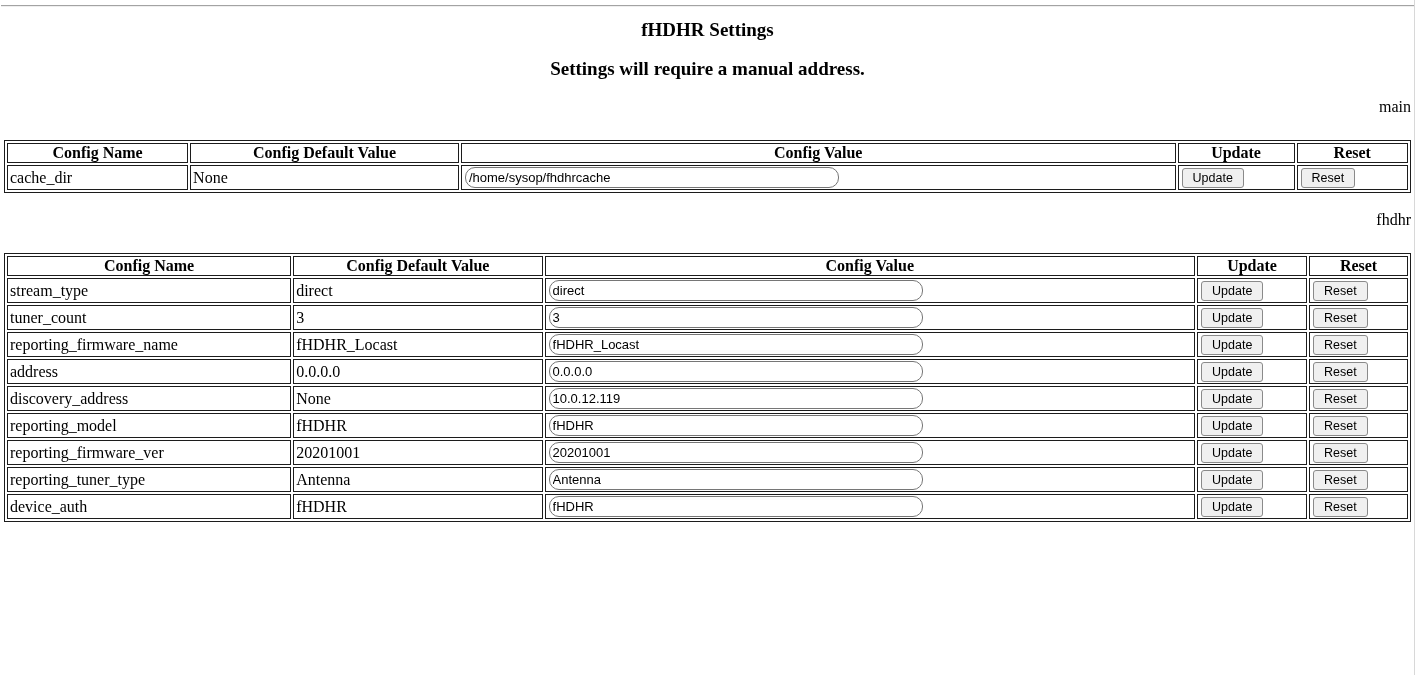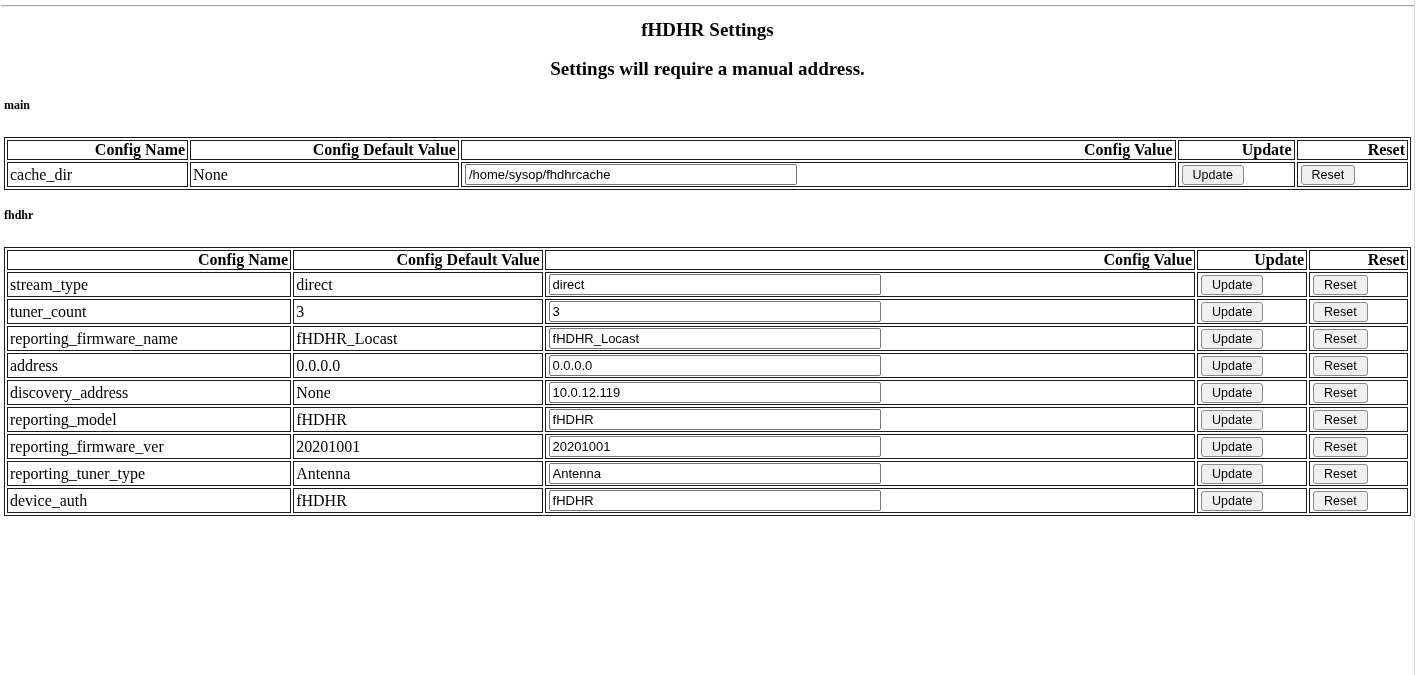--- a/index.html
+++ b/index.html
@@ -18,39 +18,39 @@
     border-top: 1px solid #a3a3a3; border-bottom: 1px solid #efefef;
     margin: 5px 2px 0 1px;
   }
   .page { margin: 0 6px 0 4px; }
   h1.title, h2.subtitle {
     font-size: 19px; font-weight: bold; text-align: center;
   }
   h1.title   { margin: 12px 0 17px; }
   h2.subtitle{ margin: 17px 0; }
   h3.section {
-    font-size: 12px; font-weight: bold; text-align: left;
+    font-size: 16px; font-weight: normal; text-align: right;
     margin: 18px 0 24px;
   }
   table.config-table {
     width: 100%; table-layout: fixed;
     border-collapse: separate; border-spacing: 2px;
     border: 1px solid #1c1c1c;
   }
   th, td {
     border: 1px solid #1c1c1c;
     font-size: 16px; overflow: hidden; white-space: nowrap;
   }
-  th { height: 17px; font-weight: bold; text-align: right; padding: 0 2px; }
+  th { height: 17px; font-weight: bold; text-align: center; padding: 0 2px; }
   td { height: 23px; text-align: left; padding: 0 2px; vertical-align: middle; }
   td.cell-value, td.cell-update, td.cell-reset { padding-left: 3px; }
   input.value-input {
-    width: 332px; box-sizing: border-box;
+    width: 374px; box-sizing: border-box;
     font-family: "Liberation Sans", sans-serif; font-size: 13px; color: #000;
-    border: 1px solid #767676; border-radius: 2px;
+    border: 1px solid #767676; border-radius: 10px;
     padding: 2px 3px; margin: 0; background: #ffffff;
     display: block;
   }
   button.form-btn {
     font-family: "Liberation Sans", sans-serif; font-size: 12.5px; color: #000;
     background: #f0f0f0;
     border: 1px solid #8a8a8a; border-radius: 3px;
     padding: 2px 10px; margin: 0;
   }
 </style>

